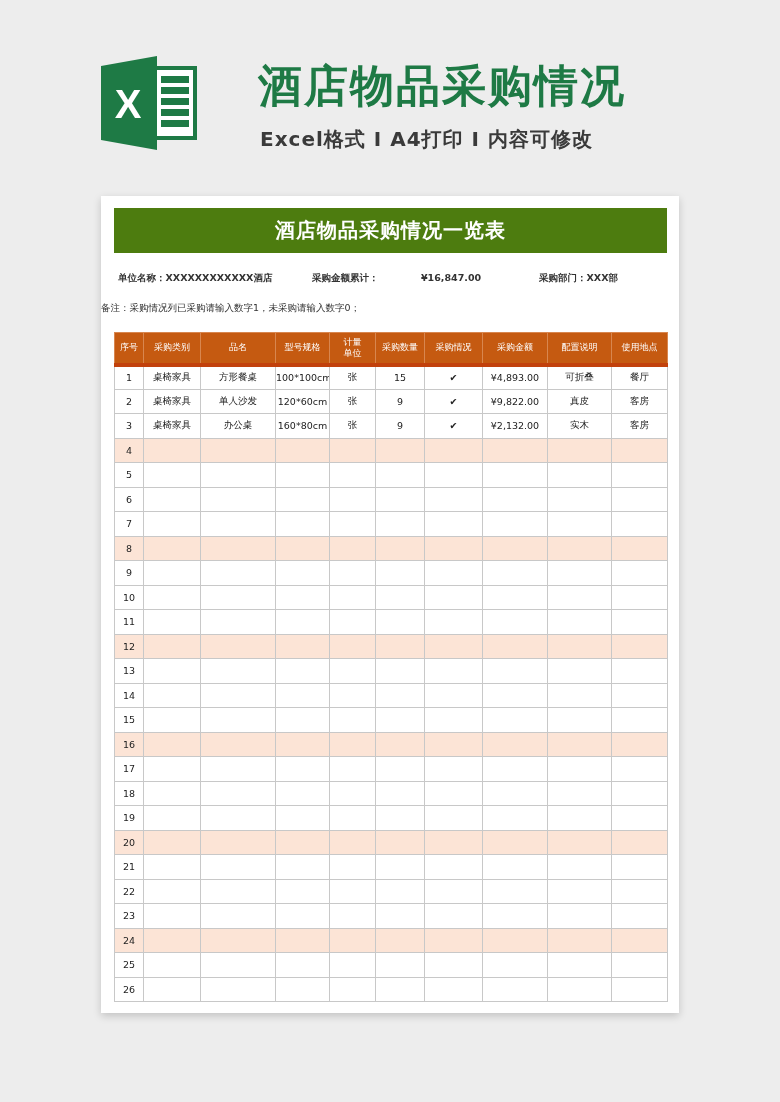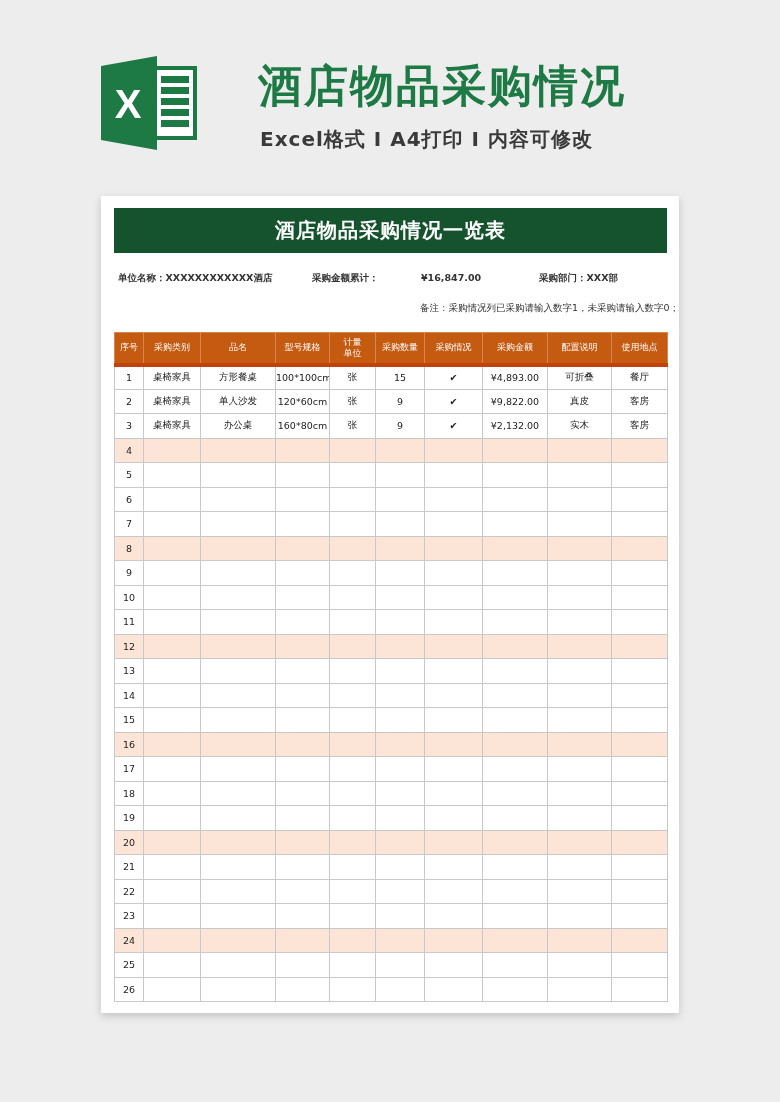--- a/index.html
+++ b/index.html
@@ -22,32 +22,32 @@
       font-size: 20px; font-weight: bold; color: #3a3a3a; letter-spacing: 1px;
       line-height: 30px; white-space: nowrap;
     }
     .page {
       position: absolute; left: 101px; top: 196px; width: 578px; height: 817px;
       background: #ffffff;
       box-shadow: 0 3px 8px rgba(0,0,0,0.18);
     }
     .banner {
       position: absolute; left: 13px; top: 12px; width: 553px; height: 45px;
-      background: #14532d;
+      background: #4d7c0f;
       color: #ffffff; font-size: 20px; font-weight: bold;
       display: flex; align-items: center; justify-content: center;
       letter-spacing: 1px;
     }
     .info {
       position: absolute; top: 76px; font-size: 9.5px; color: #333;
       white-space: nowrap;
       font-weight: bold;
     }
     .note {
-      position: absolute; top: 106px; left: 0; width: 578px; text-align: right;
+      position: absolute; top: 106px; left: 0; width: 578px; text-align: left;
       font-size: 9.5px; color: #333; white-space: nowrap;
     }
     table.grid {
       position: absolute; left: 13px; top: 136px;
       border-collapse: collapse; table-layout: fixed; width: 553px;
     }
     table.grid th, table.grid td {
       border: 1px solid #c8c8c8; text-align: center; overflow: hidden;
       white-space: nowrap;
     }

